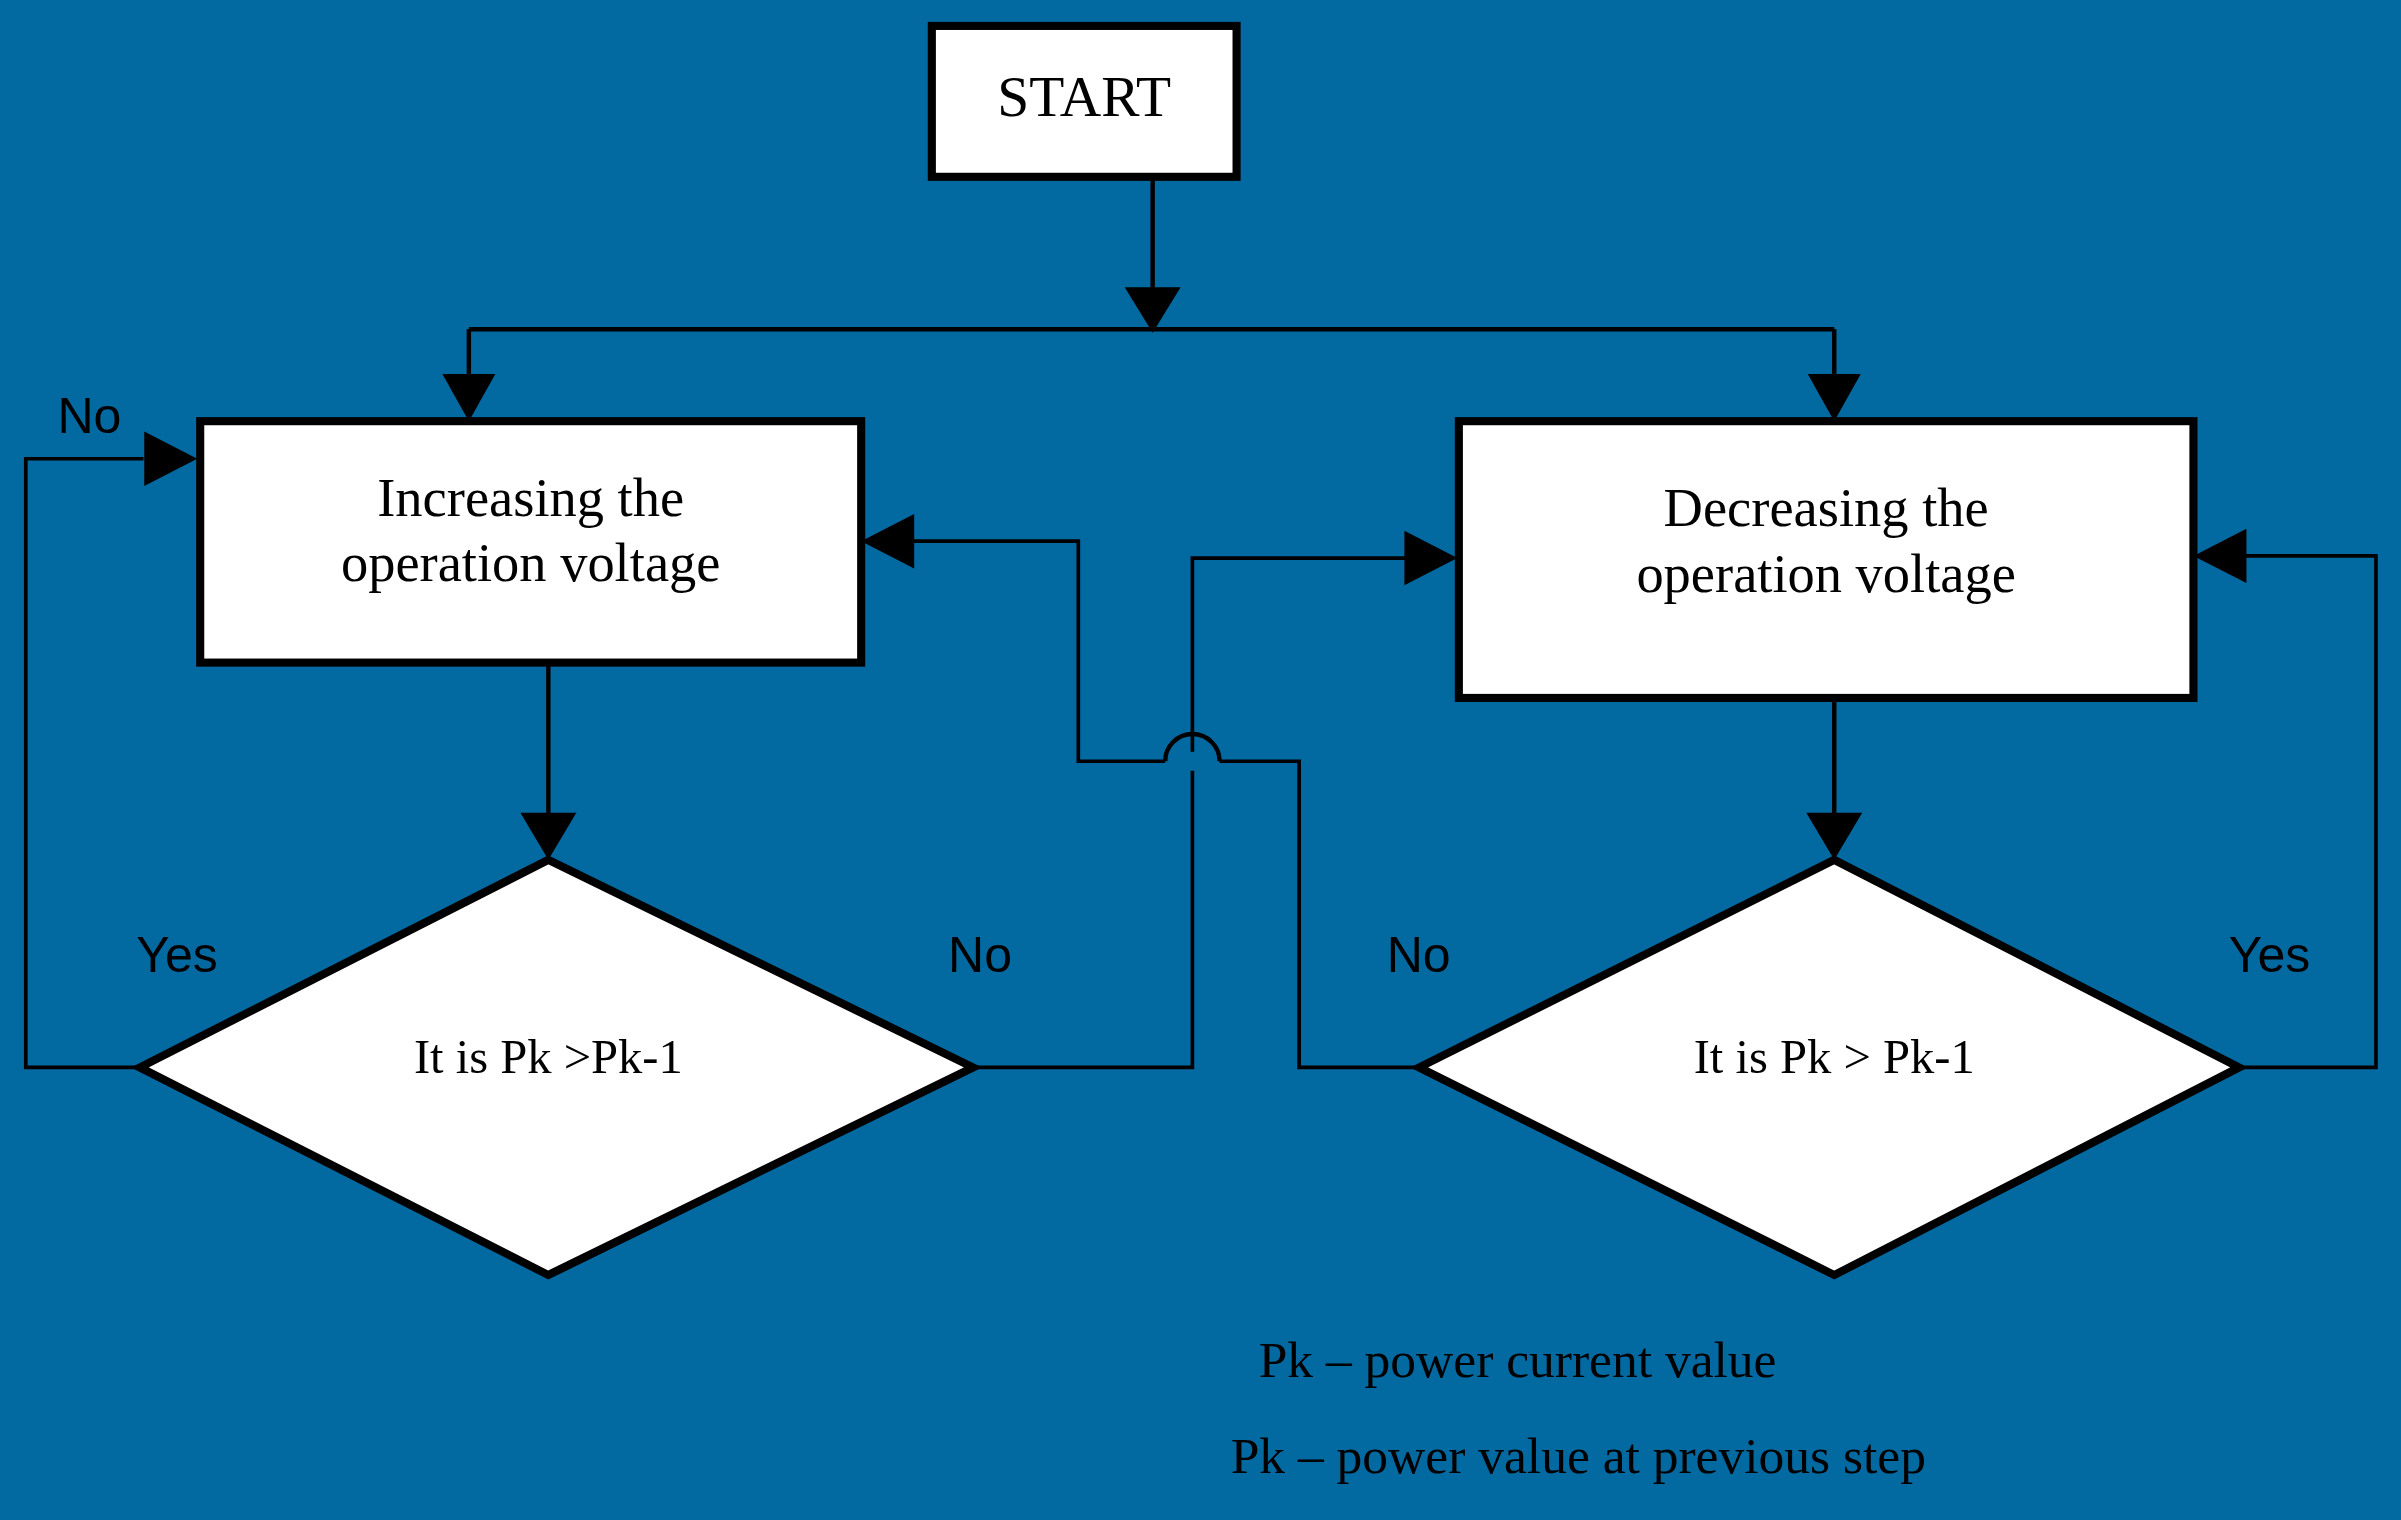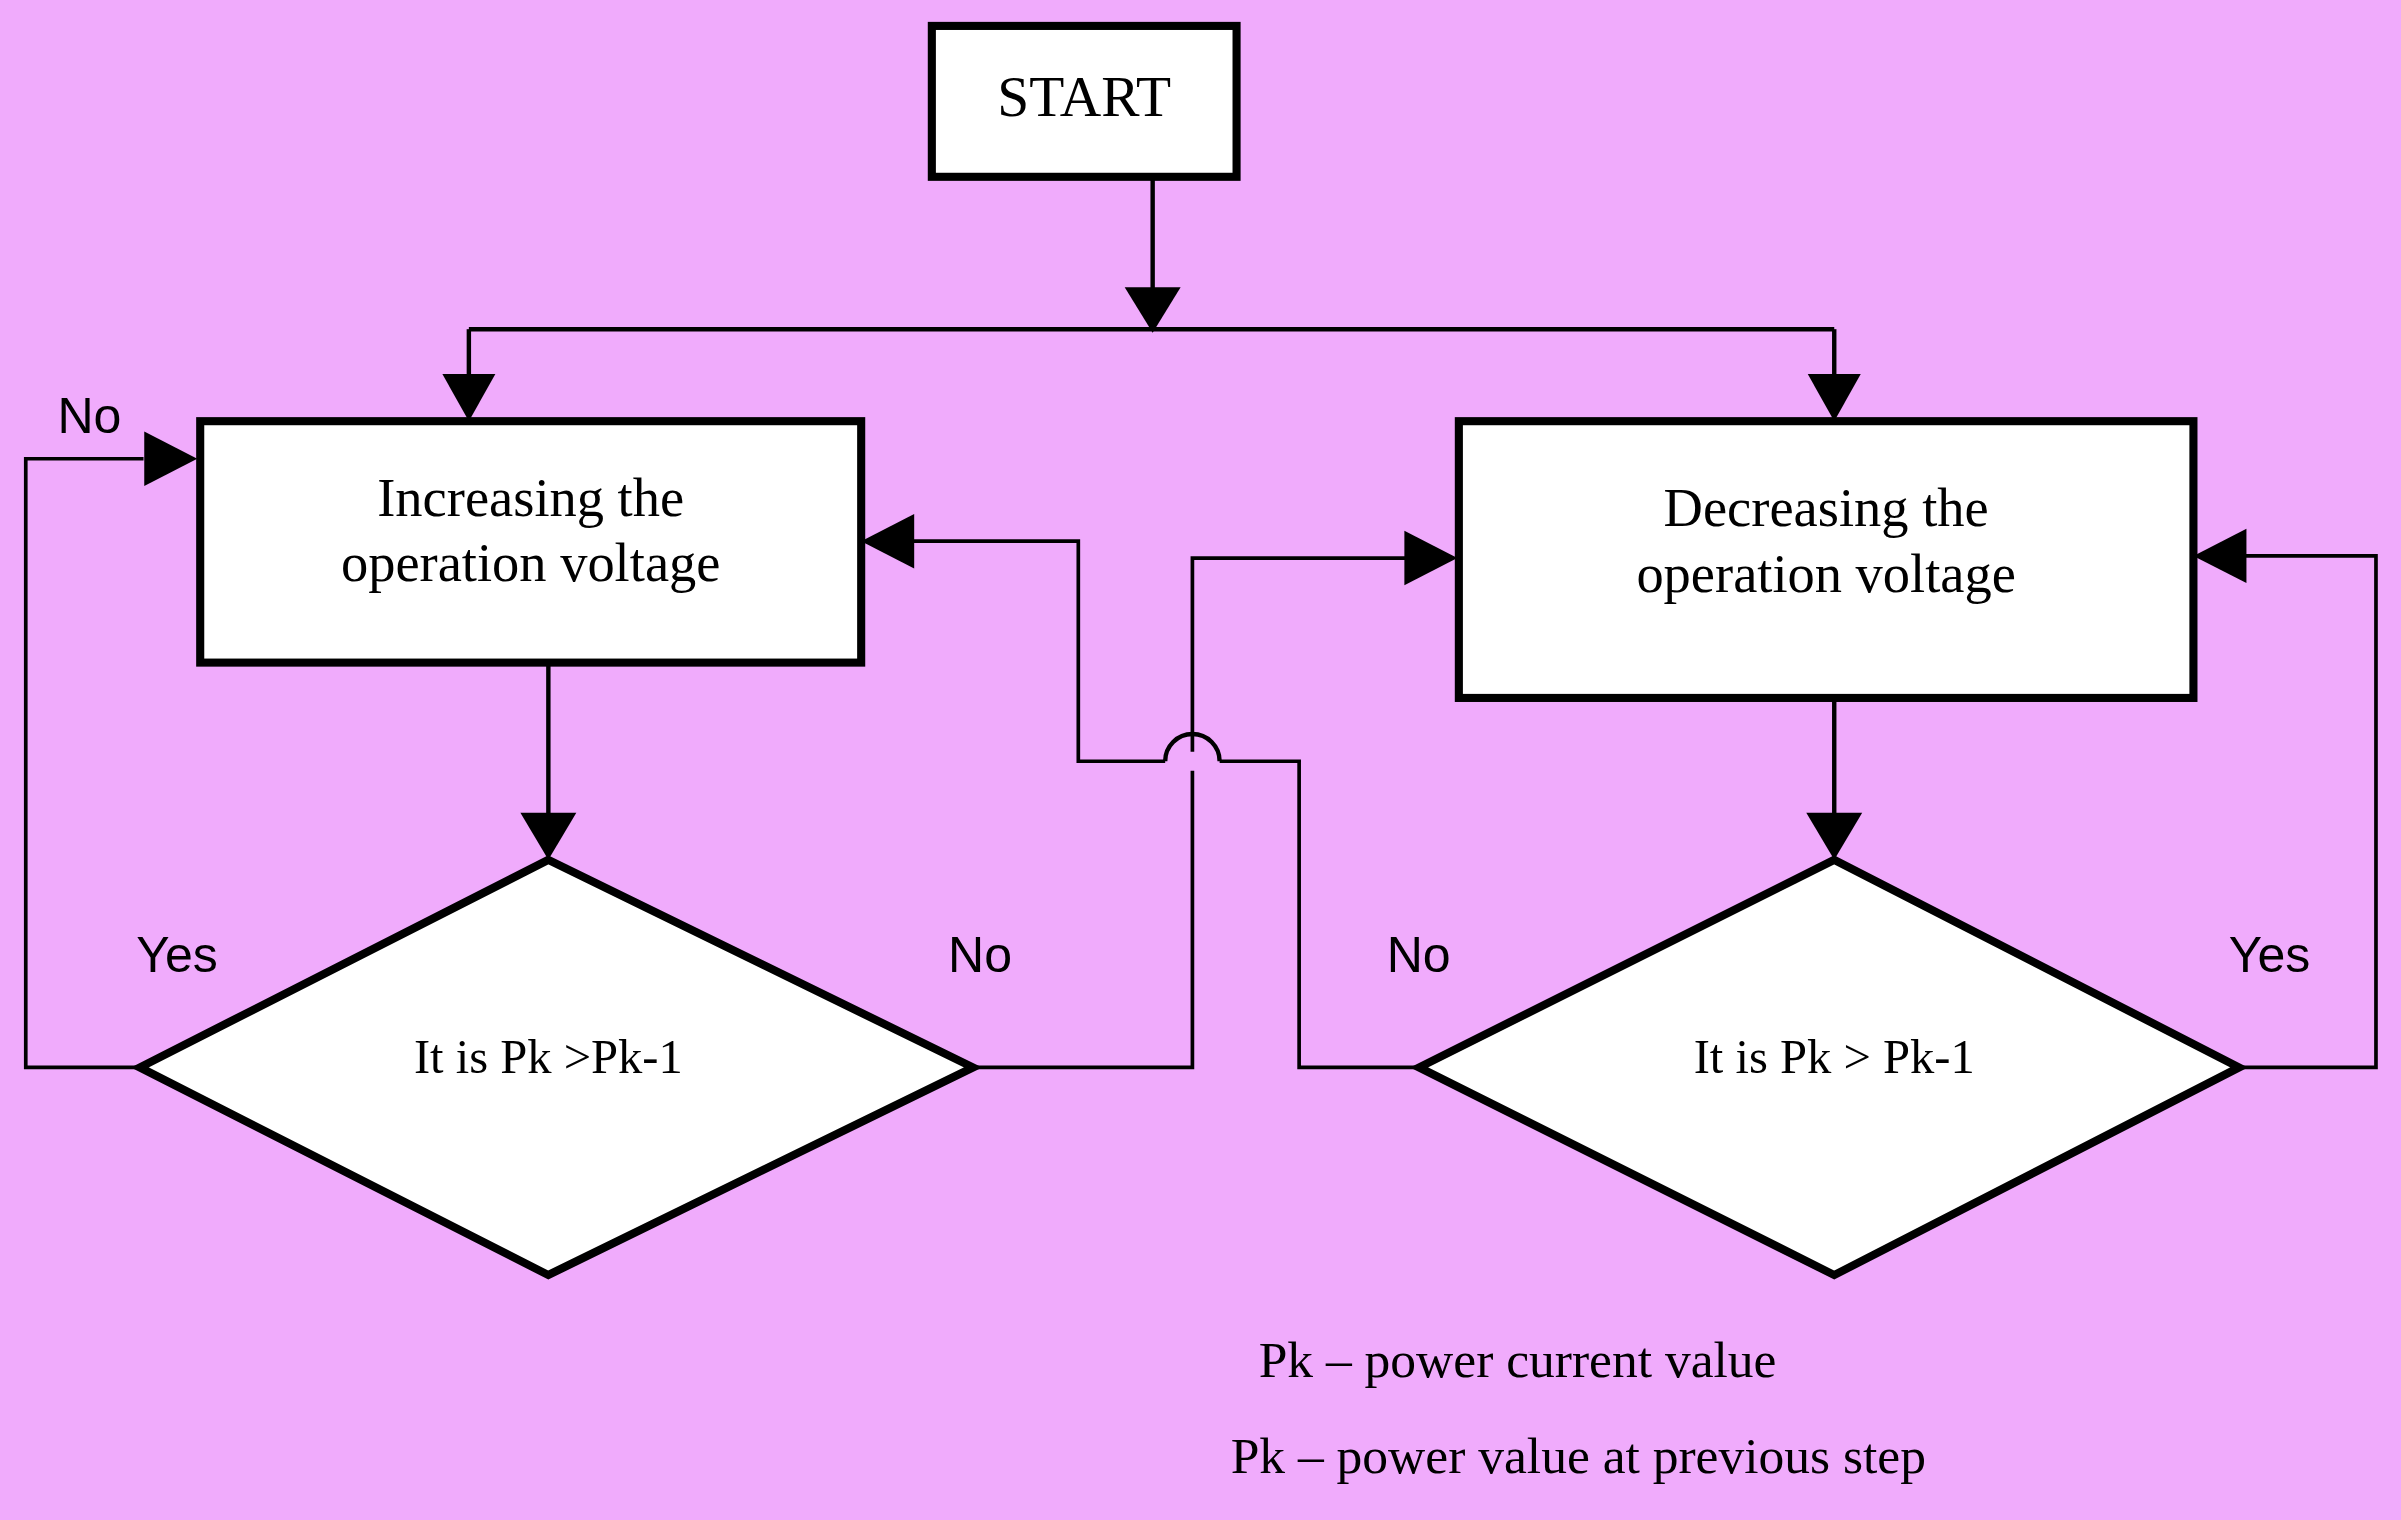--- a/index.html
+++ b/index.html
@@ -4,21 +4,21 @@
 <style>
   html, body {
     margin: 0;
     padding: 0;
     background: #ffffff;
   }
   #diagram-root {
     position: relative;
     width: 2401px;
     height: 1521px;
-    background: #f0abfc;
+    background: #0369a1;
     overflow: hidden;
     font-family: "Liberation Serif", "DejaVu Serif", serif;
   }
   svg.flow-canvas {
     position: absolute;
     left: 0;
     top: 0;
     width: 2401px;
     height: 1521px;
     display: block;

